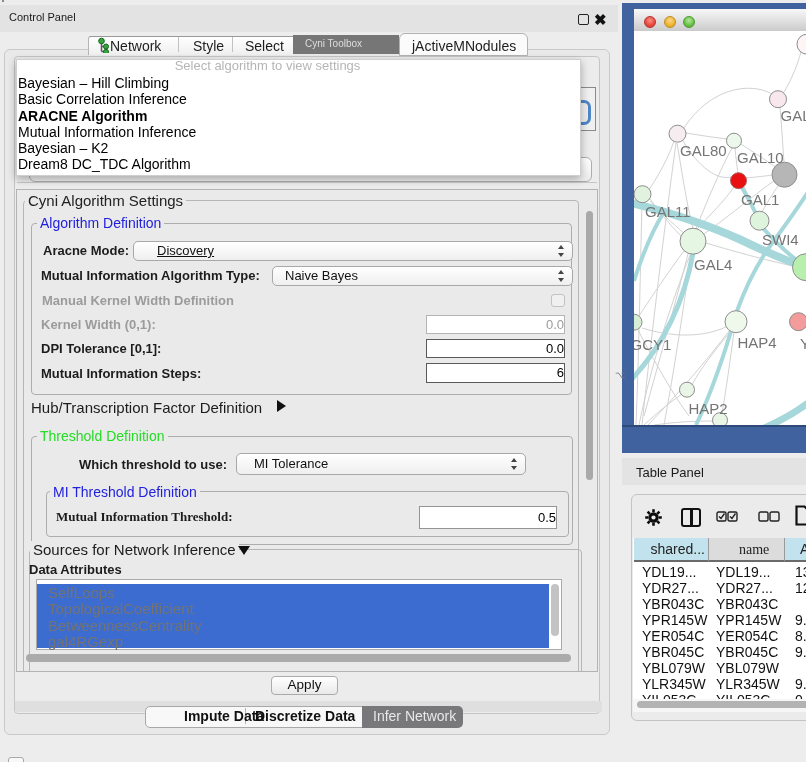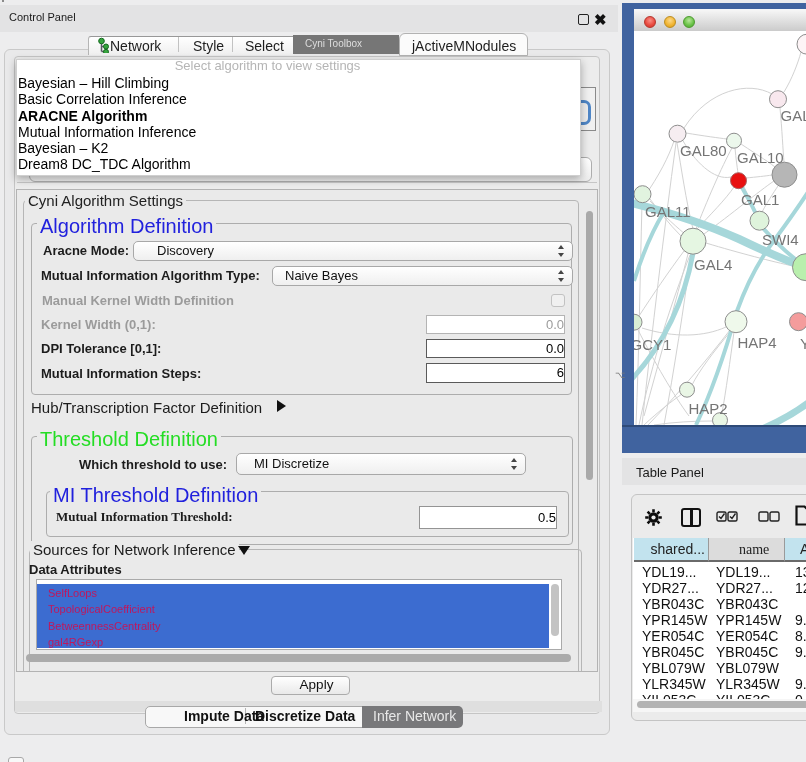--- a/index.html
+++ b/index.html
@@ -1,21 +1,21 @@
 <!DOCTYPE html>
 <html><head><meta charset="utf-8">
 <style>
 html,body{margin:0;padding:0;}
 body{width:806px;height:762px;position:relative;overflow:hidden;
   font-family:"Liberation Sans",sans-serif;background:#ededee;}
 .abs{position:absolute;}
 .lbl{position:absolute;font-size:13px;font-weight:bold;color:#1c1c1c;white-space:nowrap;}
 .dis{color:#9b9b9b;}
 .group{position:absolute;border:1px solid #b6b6b6;border-radius:4px;}
-.gtitle{position:absolute;background:#eaeaea;padding:0 3px;font-size:20px;white-space:nowrap;}
+.gtitle{position:absolute;background:#eaeaea;padding:0 3px;font-size:14px;white-space:nowrap;}
 .combo{position:absolute;border:1px solid #a8a8a8;border-radius:5px;
   background:linear-gradient(#ffffff,#efefef);font-size:13px;color:#111;}
 .combo .ar{position:absolute;right:7px;top:50%;width:7px;height:14px;margin-top:-7px;}
 .combo .ar:before{content:"";position:absolute;left:0;top:1px;border:3.5px solid transparent;border-bottom:4px solid #444;border-top:none;}
 .combo .ar:after{content:"";position:absolute;left:0;bottom:1px;border:3.5px solid transparent;border-top:4px solid #444;border-bottom:none;}
 .field{position:absolute;background:#fff;font-size:13px;text-align:right;}
 </style></head>
 <body>
 
 <div class="abs" style="left:2px;top:0;width:2px;height:2px;background:#8a8a8a;"></div>
@@ -49,54 +49,54 @@
 <div class="abs" style="left:572px;top:100px;width:13px;height:19px;border:3px solid #4f86c6;border-radius:7px;background:#ededed;"></div>
 <div class="abs" style="left:17px;top:182px;width:580px;height:1px;background:#c6c6c6;"></div>
 
 <div class="abs" id="scrollarea" style="left:16px;top:189px;width:580px;height:481px;border:1px solid #b3b3b3;background:#eaeaea;overflow:hidden;">
 
 <div class="group" style="left:6px;top:10px;width:554px;height:478px;"></div>
 <div class="gtitle" style="left:8px;top:1.5px;color:#222;font-size:15px;">Cyni Algorithm Settings</div>
 <div class="group" style="left:14px;top:33px;width:539px;height:170px;border-color:#adadad;"></div>
 <div class="gtitle" style="left:20px;top:24.5px;color:#2121dd;">Algorithm Definition</div>
 <div class="lbl" style="left:26px;top:53px;">Aracne Mode:</div>
-<div class="combo" style="left:116px;top:51px;width:438px;height:18px;line-height:18px;"><span style="margin-left:23px;">Discovery</span><span class="ar"></span></div>
+<div class="combo" style="left:116px;top:51px;width:438px;height:18px;line-height:18px;"><span style="margin-left:23px;text-decoration:underline;">Discovery</span><span class="ar"></span></div>
 <div class="lbl" style="left:24px;top:78px;">Mutual Information Algorithm Type:</div>
 <div class="combo" style="left:255px;top:76px;width:299px;height:18px;line-height:18px;"><span style="margin-left:12px;">Naive Bayes</span><span class="ar"></span></div>
 <div class="lbl dis" style="left:25px;top:103px;">Manual Kernel Width Definition</div>
 <div class="abs" style="left:534px;top:104px;width:12px;height:11px;background:#f0f0f0;border:1px solid #c2c2c2;border-radius:3px;"></div>
 <div class="lbl dis" style="left:24px;top:127px;">Kernel Width (0,1):</div>
 <div class="field" style="left:409px;top:125px;width:137px;height:17px;line-height:17px;border:1px solid #b4b4b4;color:#9b9b9b;">0.0</div>
 <div class="lbl" style="left:24px;top:151px;">DPI Tolerance [0,1]:</div>
 <div class="field" style="left:409px;top:149px;width:137px;height:17px;line-height:17px;border:1px solid #5a5a5a;color:#000;">0.0</div>
 <div class="lbl" style="left:24px;top:176px;">Mutual Information Steps:</div>
 <div class="field" style="left:409px;top:173px;width:137px;height:18px;line-height:18px;border:1px solid #5a5a5a;color:#000;">6</div>
 <div class="abs" style="left:14px;top:209px;font-size:15px;color:#1c1c1c;">Hub/Transcription Factor Definition</div>
 <div class="abs" style="left:260px;top:210px;width:0;height:0;border:6px solid transparent;border-left:9px solid #111;"></div>
 <div class="group" style="left:14px;top:246px;width:540px;height:107px;border-color:#adadad;"></div>
 <div class="gtitle" style="left:20px;top:238px;color:#24dd24;">Threshold Definition</div>
 <div class="lbl" style="left:62px;top:267px;">Which threshold to use:</div>
-<div class="combo" style="left:219px;top:263px;width:288px;height:20px;line-height:20px;"><span style="margin-left:17px;">MI Discretize</span><span class="ar"></span></div>
+<div class="combo" style="left:219px;top:263px;width:288px;height:20px;line-height:20px;"><span style="margin-left:17px;">MI Tolerance</span><span class="ar"></span></div>
 <div class="group" style="left:29px;top:301px;width:521px;height:44px;border-color:#adadad;"></div>
 <div class="gtitle" style="left:33px;top:294px;color:#2121dd;">MI Threshold Definition</div>
 <div class="lbl" style="left:39px;top:319px;font-family:Liberation Serif, serif;">Mutual Information Threshold:</div>
 <div class="field" style="left:402px;top:316px;width:136px;height:21px;line-height:21px;border:1px solid #949494;color:#000;">0.5</div>
 <div class="group" style="left:12px;top:359px;width:551px;height:125px;"></div>
 <div class="gtitle" style="left:13px;top:350.5px;color:#1c1c1c;background:#eaeaea;font-size:15px;">Sources for Network Inference</div>
 <div class="abs" style="left:221px;top:356px;width:0;height:0;border:6.5px solid transparent;border-top:9px solid #111;"></div>
 <div class="lbl" style="left:12px;top:372px;">Data Attributes</div>
 <div class="abs" style="left:19px;top:389px;width:524px;height:69px;background:#fff;border:1px solid #aaa;"></div>
 <div class="abs" style="left:20px;top:393.5px;width:512px;height:64px;background:#3c6cd0;"></div>
-<div class="abs" style="left:31px;top:395px;font-size:11px;color:#be185d;line-height:16.4px;white-space:nowrap;">SelfLoops<br>TopologicalCoefficient<br>BetweennessCentrality<br>gal4RGexp</div>
+<div class="abs" style="left:31px;top:395px;font-size:15px;color:#737373;line-height:16.4px;white-space:nowrap;">SelfLoops<br>TopologicalCoefficient<br>BetweennessCentrality<br>gal4RGexp</div>
 <div class="abs" style="left:534px;top:394px;width:8px;height:52px;background:#c3c3c3;border-radius:4px;"></div>
 <div class="abs" style="left:9px;top:464px;width:545px;height:8px;background:#ababab;border-radius:4px;"></div>
 <div class="abs" style="left:569px;top:21px;width:7px;height:269px;background:#a9a9a9;border-radius:3.5px;"></div>
 </div>
 
-<div class="abs" style="left:271px;top:675.5px;width:65px;height:17px;background:linear-gradient(#ffffff,#e9e9e9);border:1px solid #ababab;border-radius:4px;text-align:center;font-size:13.5px;color:#111;line-height:15px;padding-left:12px;">Apply</div>
+<div class="abs" style="left:271px;top:675.5px;width:65px;height:17px;background:linear-gradient(#ffffff,#e9e9e9);border:1px solid #ababab;border-radius:4px;text-align:center;font-size:13.5px;color:#111;line-height:15px;">Apply</div>
 
 <div class="abs" style="left:145px;top:706px;width:216px;height:20px;background:#f8f8f8;border:1px solid #a8a8a8;border-radius:5px 0 0 5px;"></div>
 <div class="abs" style="left:245px;top:708px;width:1px;height:16px;background:#b5b5b5;"></div>
 <div class="abs" style="left:154px;top:707.5px;font-size:14px;font-weight:bold;color:#111;padding-left:30px;">Impute Data</div>
 <div class="abs" style="left:255px;top:707.5px;font-size:14px;font-weight:bold;color:#111;">Discretize Data</div>
 <div class="abs" style="left:362px;top:706px;width:101px;height:22px;background:#78787a;border-radius:0 5px 5px 0;"></div>
 <div class="abs" style="left:373px;top:707.5px;font-size:14px;color:#e8e8e8;">Infer Network</div>
 <div class="abs" style="left:8px;top:757px;width:14px;height:10px;background:#f8f8f8;border:1px solid #a8a8a8;border-radius:3px 3px 0 0;"></div>
 
 <div class="abs" style="left:622px;top:3px;width:184px;height:450px;background:#40639f;"></div>

